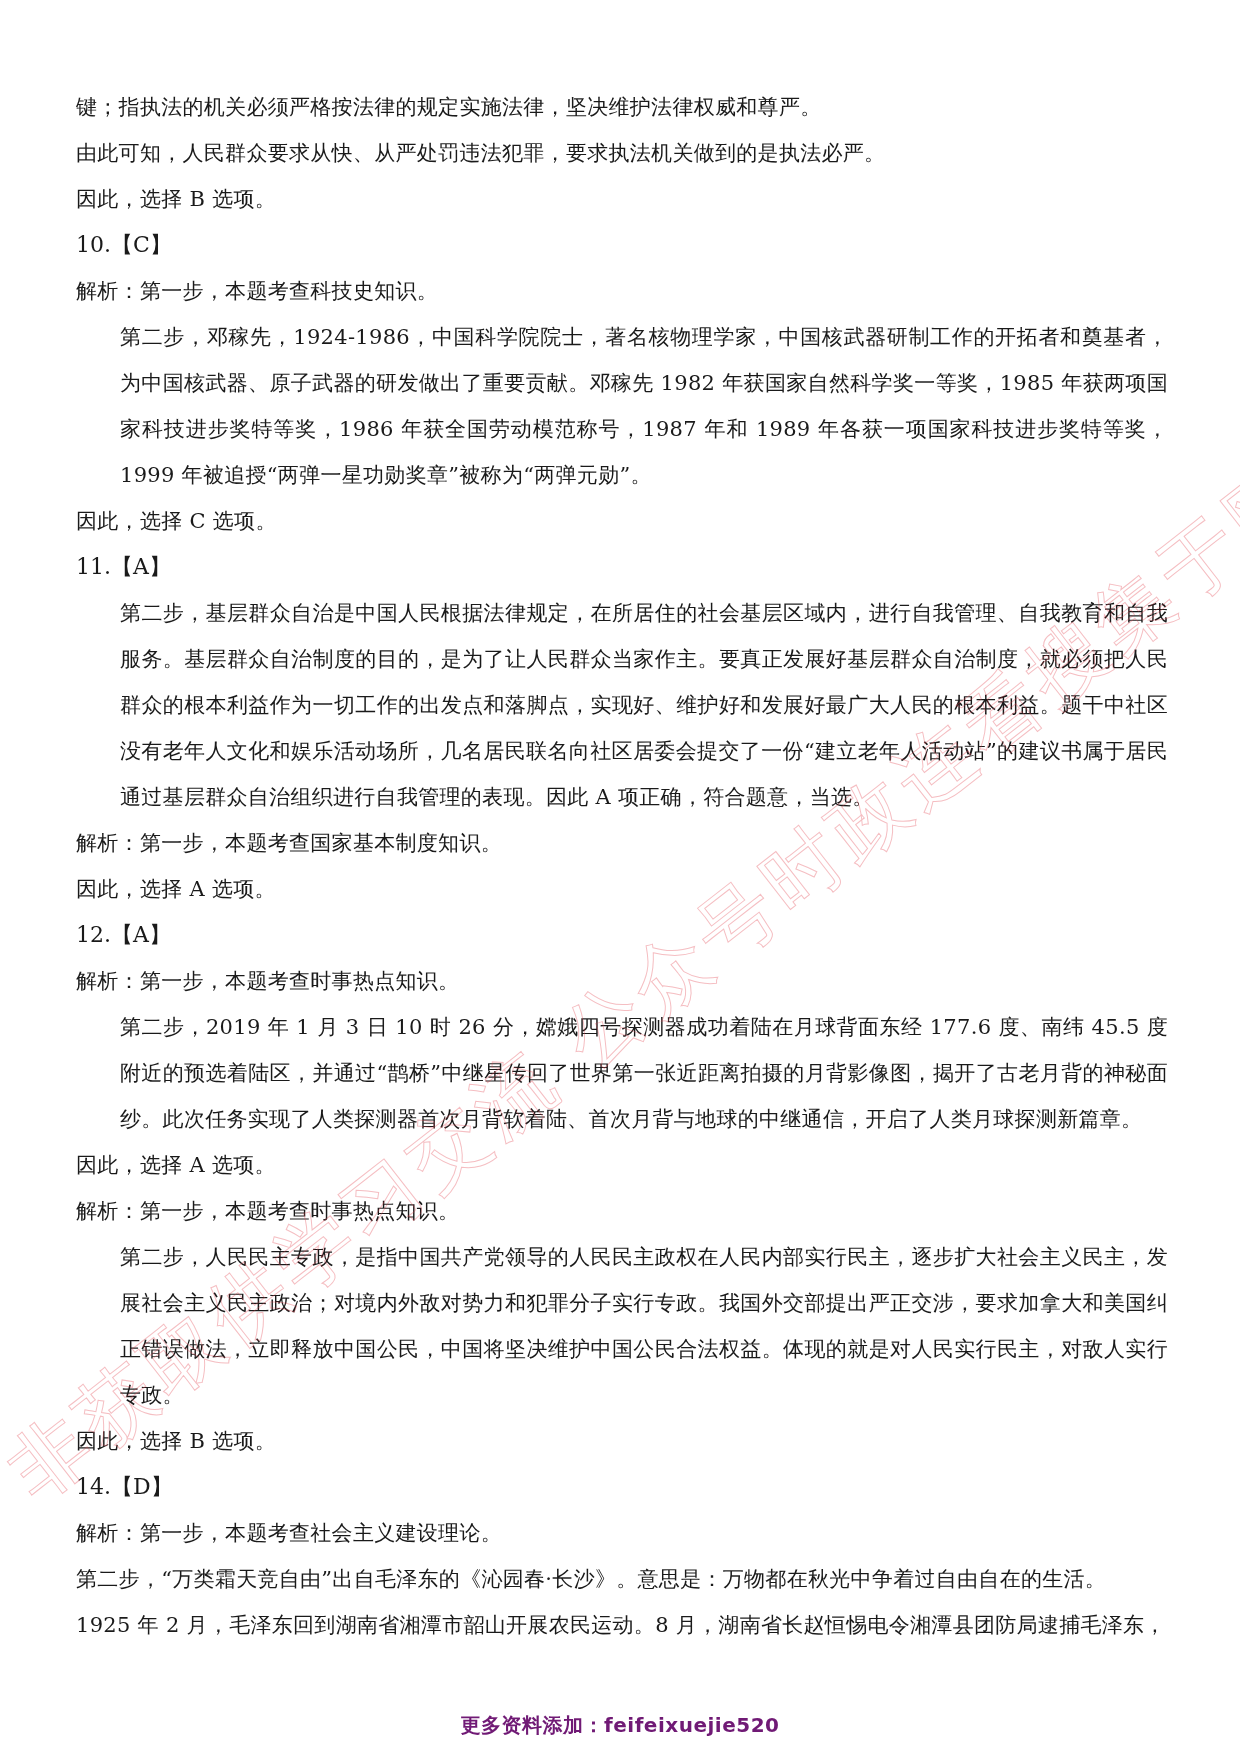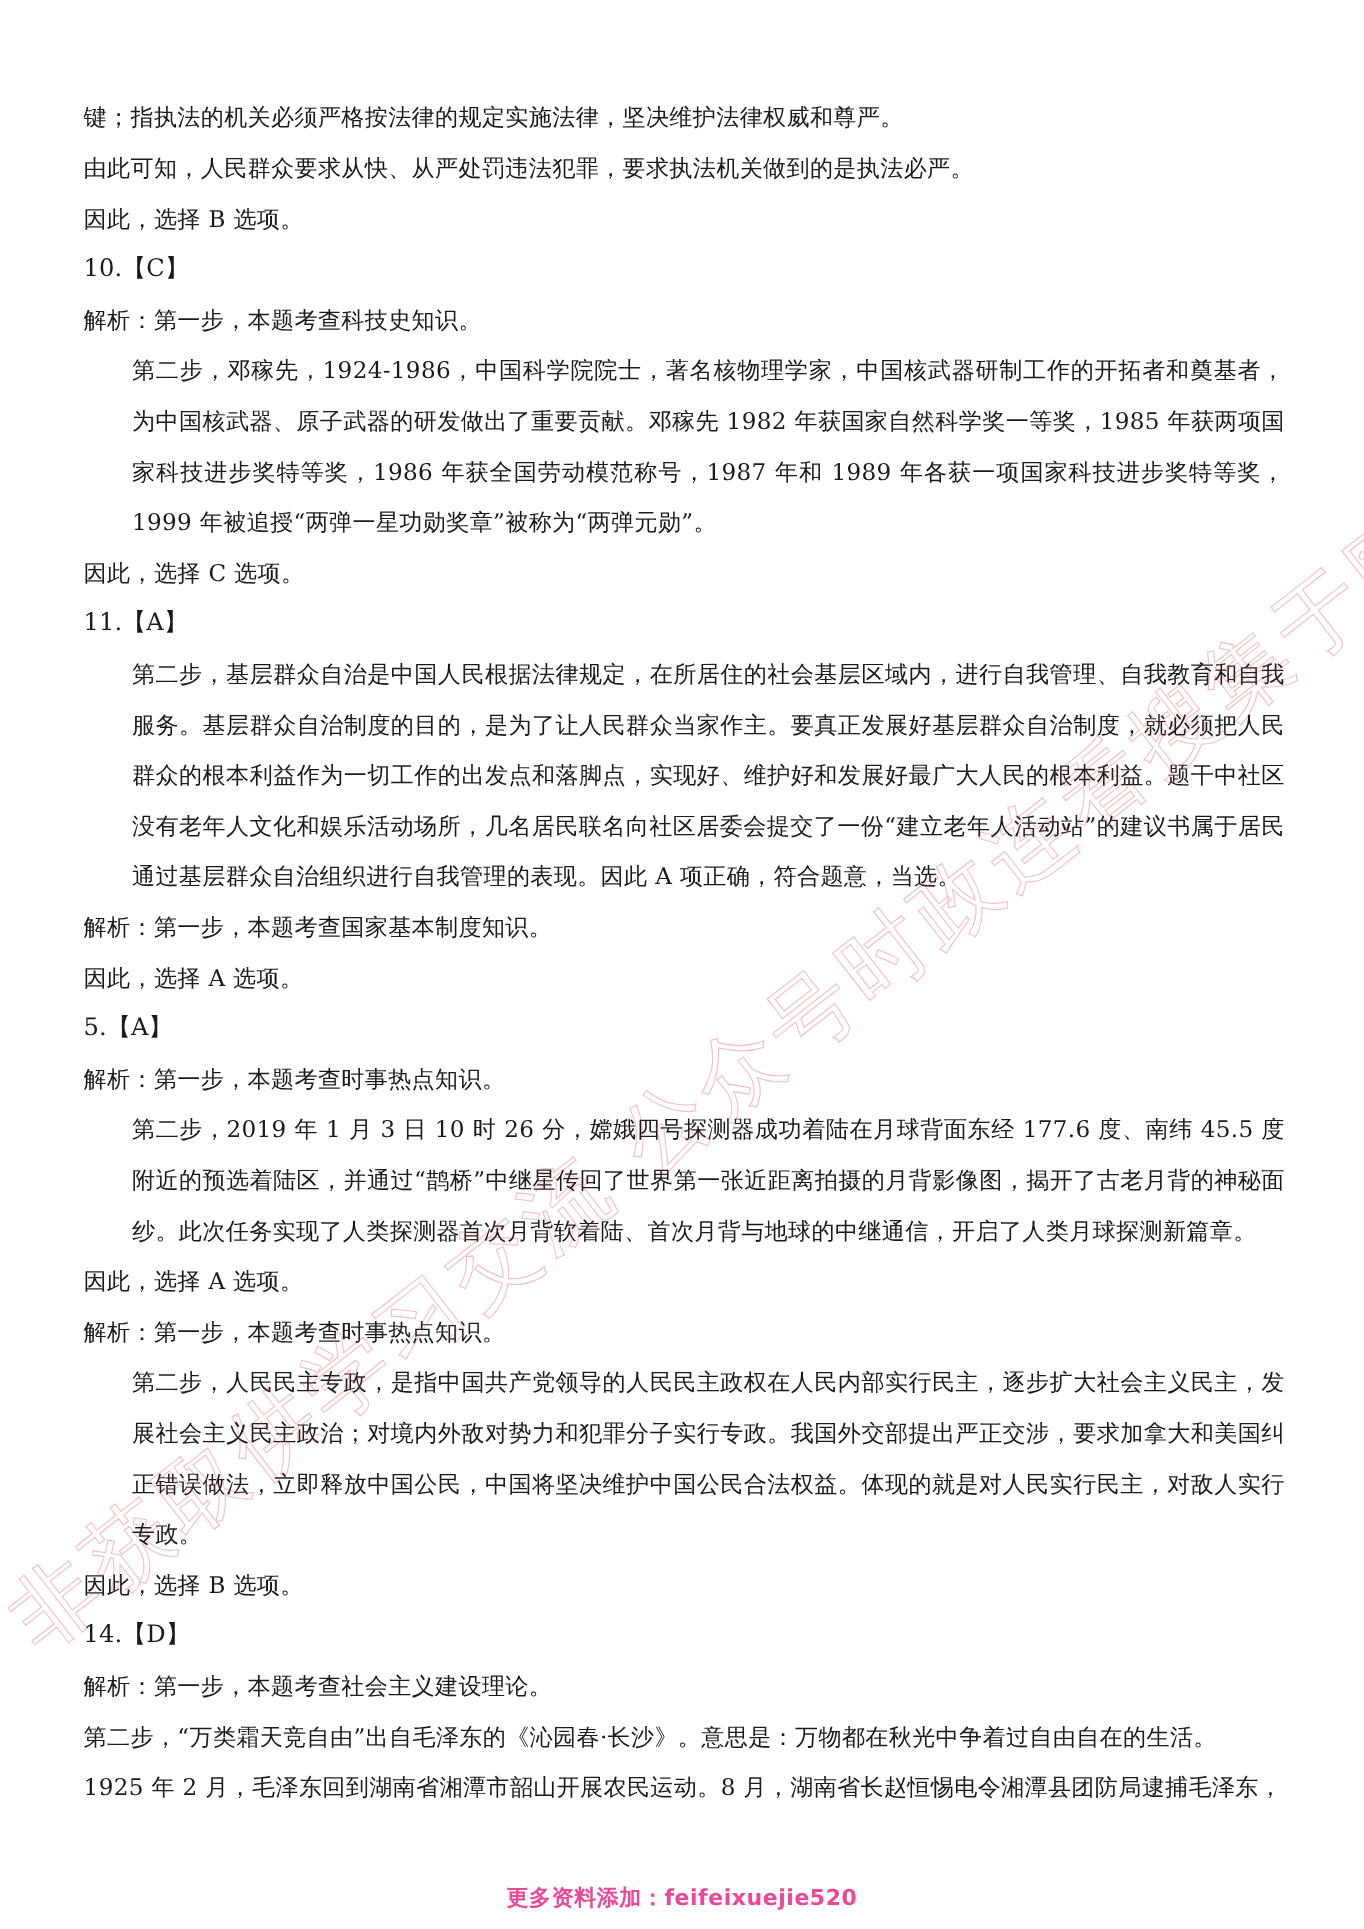--- a/index.html
+++ b/index.html
@@ -48,21 +48,21 @@
     }
     .footer {
       position: absolute;
       left: 0;
       width: 1240px;
       top: 1712px;
       text-align: center;
       font-family: "DejaVu Sans", "Liberation Sans", sans-serif;
       font-size: 20px;
       font-weight: bold;
-      color: #ec4899;
+      color: #701a75;
       letter-spacing: 0.5px;
     }
     .watermark {
       position: absolute;
       pointer-events: none;
       color: rgba(225, 70, 80, 0.28);
       font-family: "DejaVu Serif", "Liberation Serif", serif;
       font-size: 78px;
       white-space: nowrap;
       transform-origin: left center;
@@ -93,21 +93,21 @@
     </div>
 
     <div>
       <div class="qnum">11.【A】</div>
       <div class="line wrap">第二步，基层群众自治是中国人民根据法律规定，在所居住的社会基层区域内，进行自我管理、自我教育和自我服务。基层群众自治制度的目的，是为了让人民群众当家作主。要真正发展好基层群众自治制度，就必须把人民群众的根本利益作为一切工作的出发点和落脚点，实现好、维护好和发展好最广大人民的根本利益。题干中社区没有老年人文化和娱乐活动场所，几名居民联名向社区居委会提交了一份“建立老年人活动站”的建议书属于居民通过基层群众自治组织进行自我管理的表现。因此 A 项正确，符合题意，当选。</div>
       <div class="line">解析：第一步，本题考查国家基本制度知识。</div>
       <div class="line">因此，选择 A 选项。</div>
     </div>
 
     <div>
-      <div class="qnum">5.【A】</div>
+      <div class="qnum">12.【A】</div>
       <div class="line">解析：第一步，本题考查时事热点知识。</div>
       <div class="line wrap">第二步，2019 年 1 月 3 日 10 时 26 分，嫦娥四号探测器成功着陆在月球背面东经 177.6 度、南纬 45.5 度附近的预选着陆区，并通过“鹊桥”中继星传回了世界第一张近距离拍摄的月背影像图，揭开了古老月背的神秘面纱。此次任务实现了人类探测器首次月背软着陆、首次月背与地球的中继通信，开启了人类月球探测新篇章。</div>
       <div class="line">因此，选择 A 选项。</div>
     </div>
 
     <div>
       <div class="line">解析：第一步，本题考查时事热点知识。</div>
       <div class="line wrap">第二步，人民民主专政，是指中国共产党领导的人民民主政权在人民内部实行民主，逐步扩大社会主义民主，发展社会主义民主政治；对境内外敌对势力和犯罪分子实行专政。我国外交部提出严正交涉，要求加拿大和美国纠正错误做法，立即释放中国公民，中国将坚决维护中国公民合法权益。体现的就是对人民实行民主，对敌人实行专政。</div>
       <div class="line">因此，选择 B 选项。</div>
     </div>

